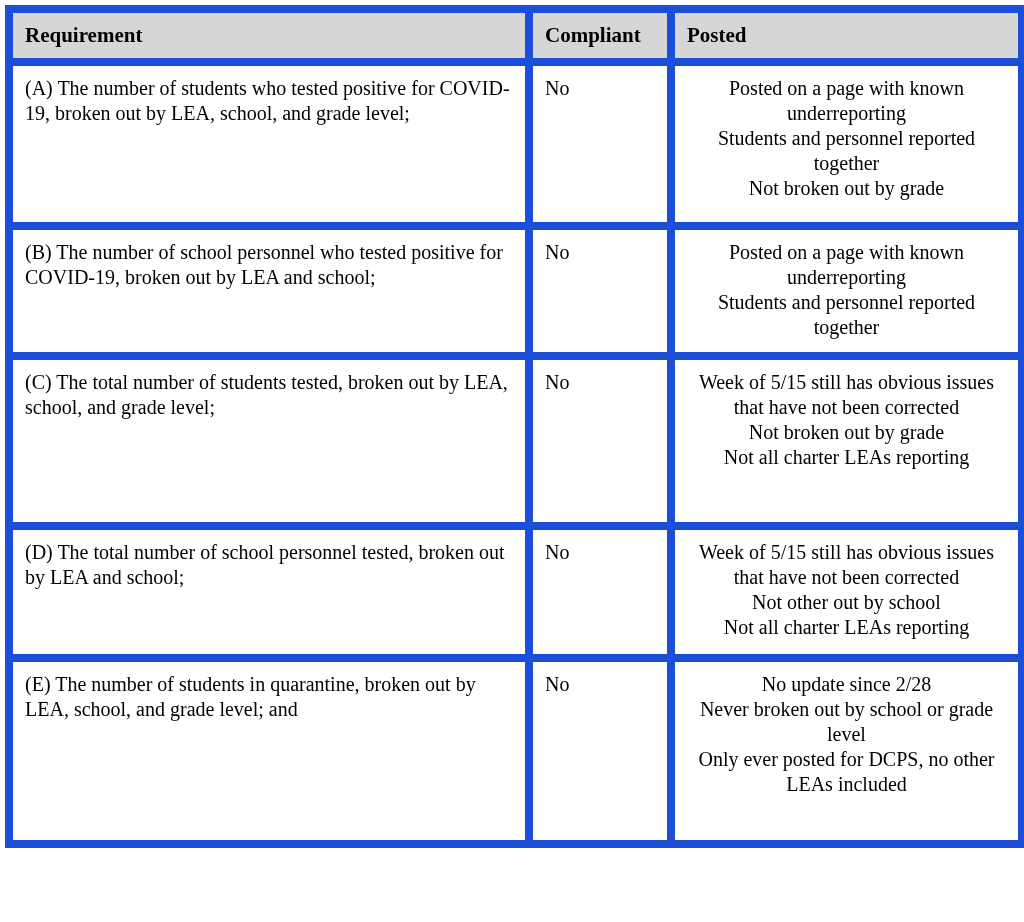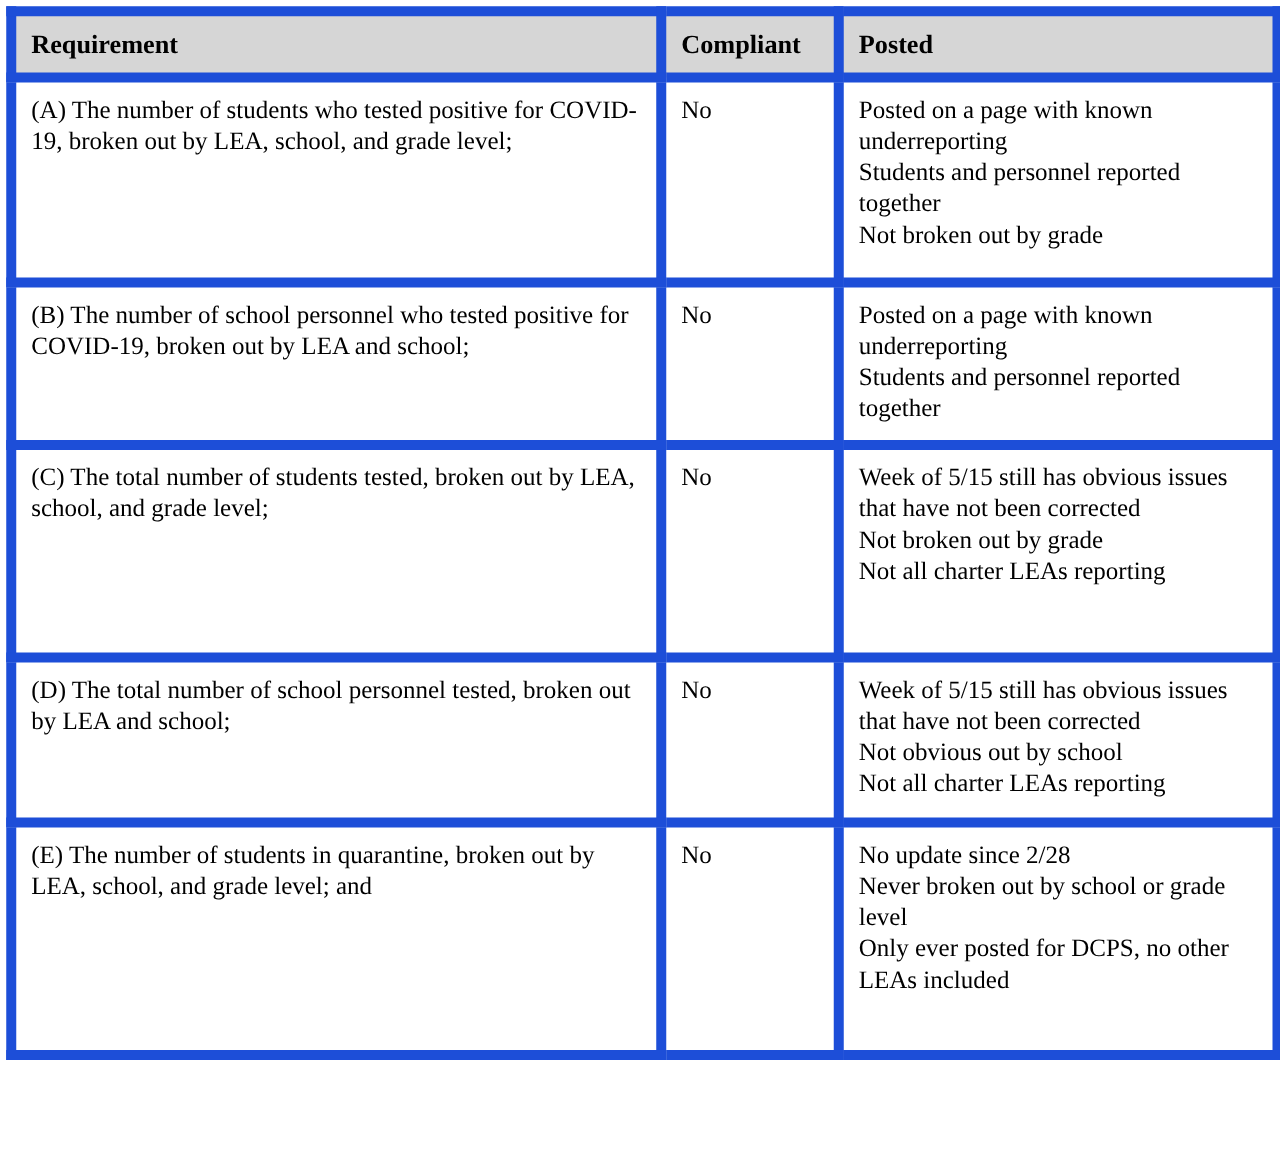--- a/index.html
+++ b/index.html
@@ -45,21 +45,21 @@
   col.c-det { width: 351px; }
 
   
   tbody tr:nth-child(1) { height: 164px; }
   tbody tr:nth-child(2) { height: 130px; margin-top: 32px; }
   tbody tr:nth-child(3) { height: 170px; }
   tbody tr:nth-child(4) { height: 132px; }
   tbody tr:nth-child(5) { height: 186px; }
   tbody tr:nth-child(6) { height: 131px; }
 
-  .detail-line { display: block; }
+  .detail-line { display: block; text-align: center; }
 </style>
 </head>
 <body>
 
 <table class="doc-table">
   <colgroup>
     <col class="c-req">
     <col class="c-comp">
     <col class="c-det">
   </colgroup>
@@ -95,21 +95,21 @@
           <div class="detail-line">Week of 5/15 still has obvious issues that have not been corrected</div>
           <div class="detail-line">Not broken out by grade</div>
           <div class="detail-line">Not all charter LEAs reporting</div>
         </td>
       </tr>
       <tr>
         <td>(D) The total number of school personnel tested, broken out by LEA and school;</td>
         <td>No</td>
         <td>
           <div class="detail-line">Week of 5/15 still has obvious issues that have not been corrected</div>
-          <div class="detail-line">Not obvious out by school</div>
+          <div class="detail-line">Not other out by school</div>
           <div class="detail-line">Not all charter LEAs reporting</div>
         </td>
       </tr>
       <tr>
         <td>(E) The number of students in quarantine, broken out by LEA, school, and grade level; and</td>
         <td>No</td>
         <td>
           <div class="detail-line">No update since 2/28</div>
           <div class="detail-line">Never broken out by school or grade level</div>
           <div class="detail-line">Only ever posted for DCPS, no other LEAs included</div>

